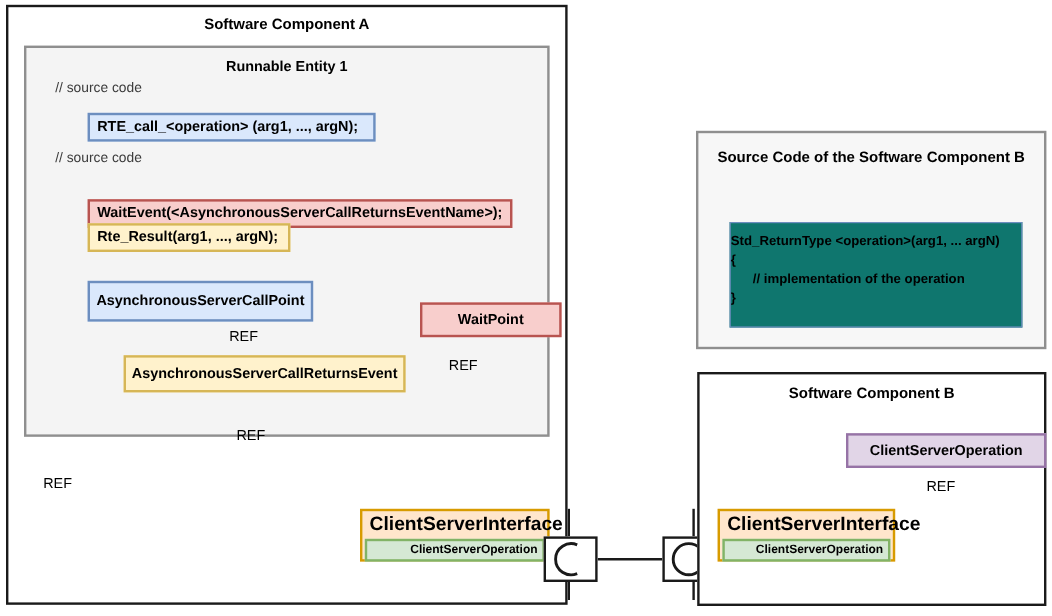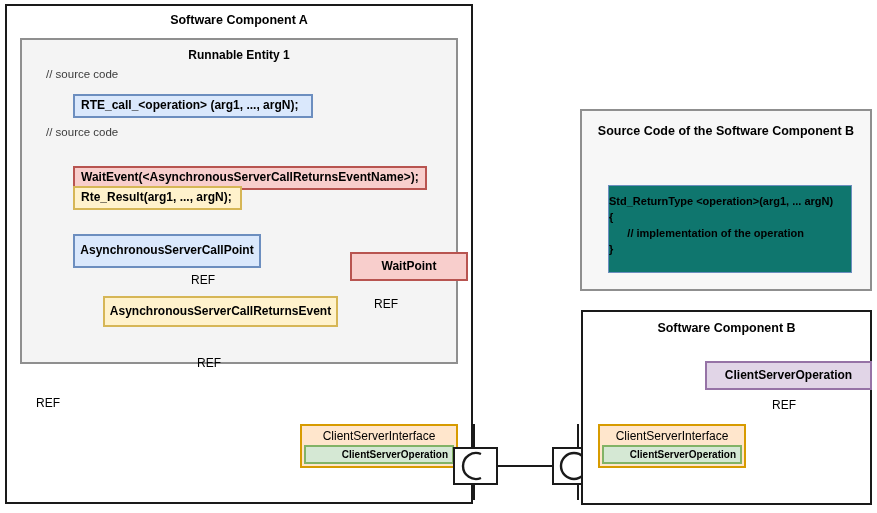--- a/index.html
+++ b/index.html
@@ -26,21 +26,21 @@
   .purple{background:#e1d5e7;border-color:#9673a6;}
 
   .left-align{justify-content:flex-start;text-align:left;}
   .comment{font-size:11.5px;color:#3b3b3b;font-weight:normal;}
 
   .code-blue{background:#0f766e;border:1px solid #6c8ebf;font-size:11px;
              font-weight:bold;padding:8px 0;line-height:1.45;white-space:pre;}
 
   
   .iface{border:2px solid #d79b00;background:#ffe6cc;padding:2px;}
-  .iface-title{font-size:12px;font-weight:normal;padding:1px 4px 2px 4px;text-align:center;}
+  .iface-title{font-size:16px;font-weight:bold;padding:1px 4px 2px 4px;text-align:right;}
   .iface-op{border:2px solid #82b366;background:#d5e8d4;font-size:10px;
             font-weight:bold;padding:2px 4px;text-align:right;}
 
   
   .port{border:2px solid #1a1a1a;background:#ffffff;}
 
   .reflabel{font-size:12px;font-weight:normal;}
   svg.edges{position:absolute;left:0;top:0;width:877px;height:513px;overflow:visible;}
 </style>
 </head>

